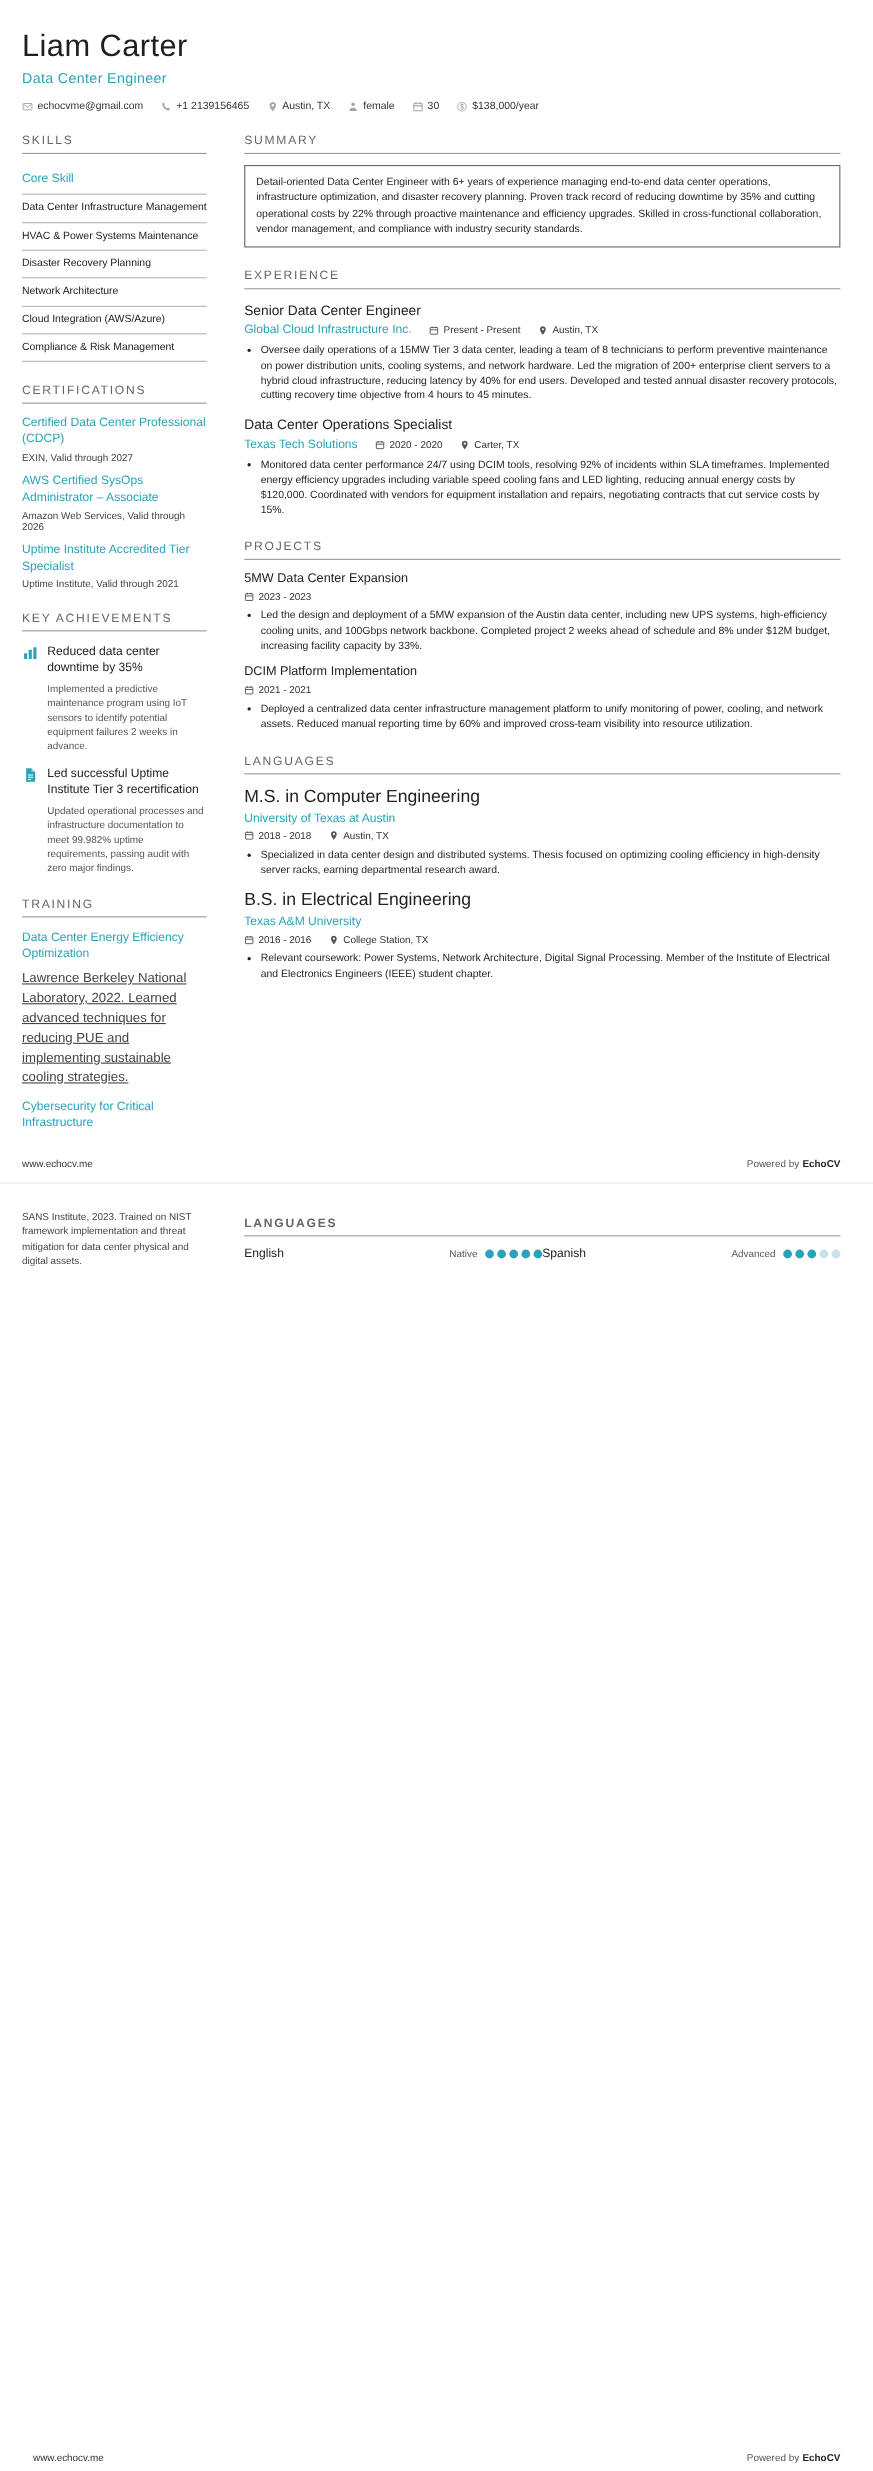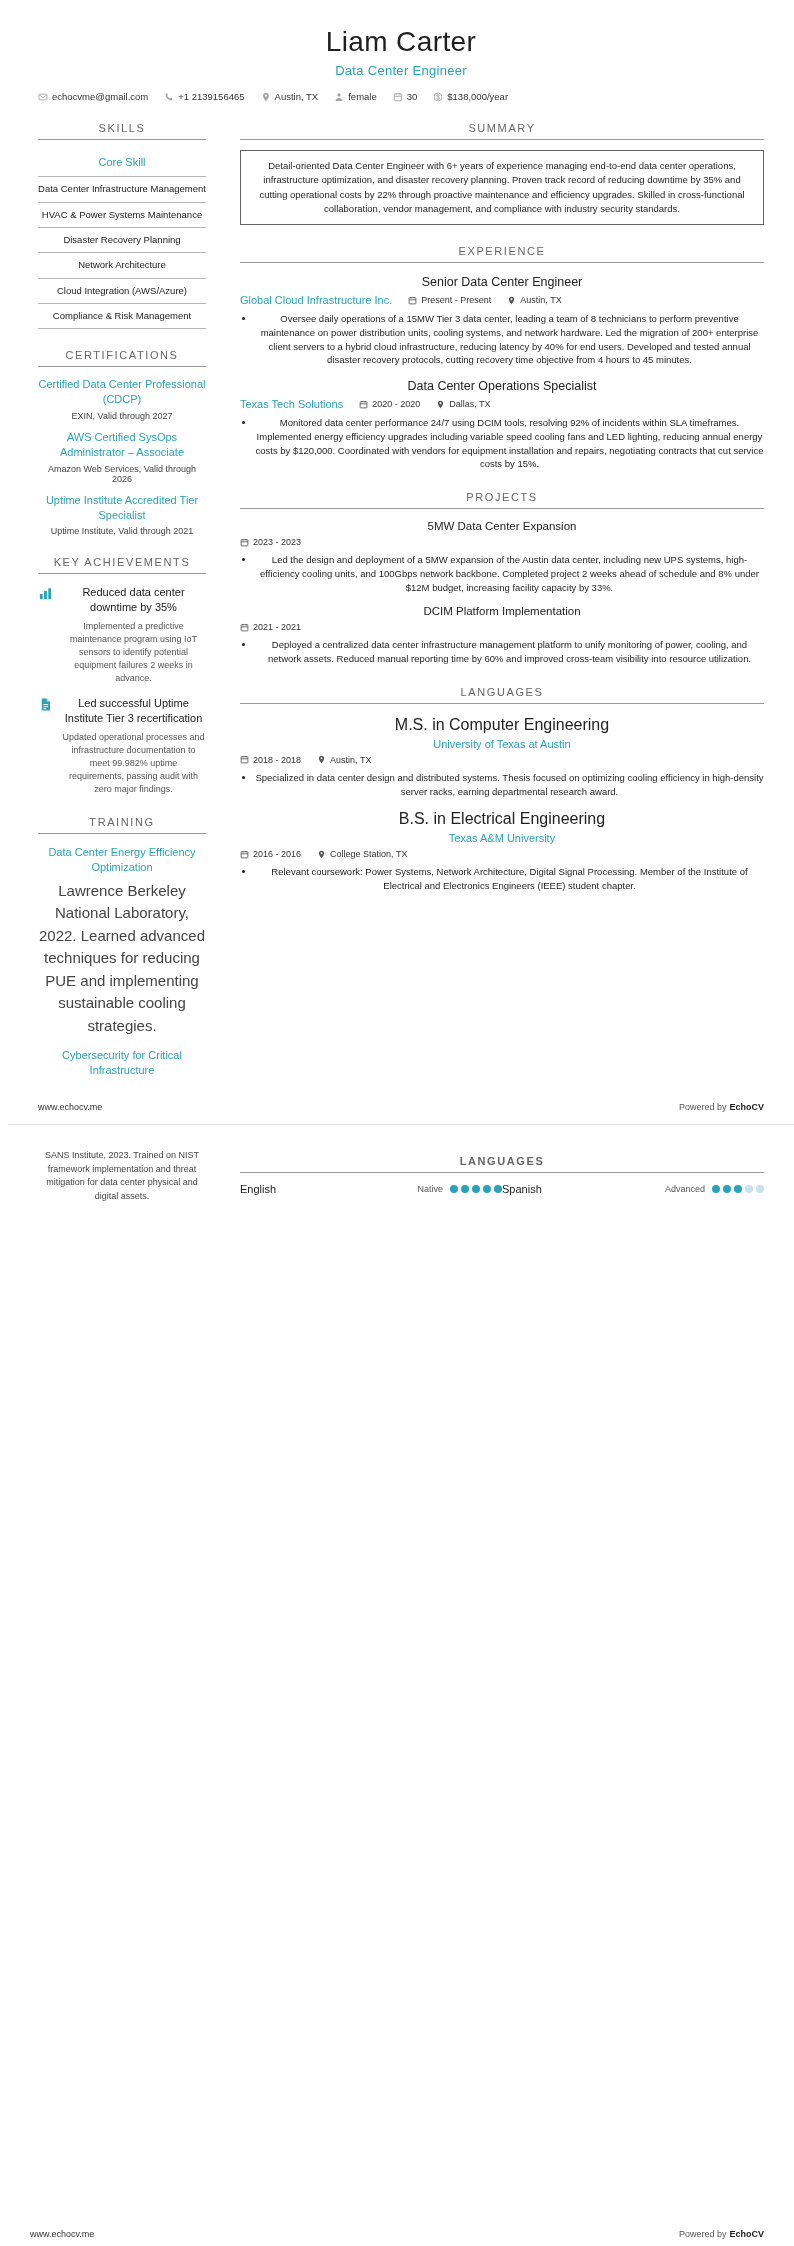--- a/index.html
+++ b/index.html
@@ -1,20 +1,20 @@
 <!DOCTYPE html>
 <html><head>
 <meta charset="utf-8">
 <style>
   :root{ --accent:#2AA3B8; --ink:#222; --muted:#555; --line:#999; --soft-line:#b5b5b5; }
   *{ box-sizing:border-box; }
   html,body{ margin:0; padding:0; background:#fff; }
   body{ font-family:"Liberation Sans", sans-serif; color:#333; }
   .page{ width:794px; height:2246px; position:relative; background:#fff; margin:0 auto; overflow:hidden; }
-  .content{ padding:26px 30px 0 38px;text-align:center; }
+  .content{ padding:26px 30px 0 20px; }
 
   
   .name{ font-size:28px; font-weight:400; color:#1f1f1f; letter-spacing:.4px; }
   .title{ color:var(--accent); font-size:13px; margin-top:5px; letter-spacing:.3px; }
   .contact-row{ display:flex; align-items:center; gap:16px; margin-top:13px; font-size:9.5px; color:#333; flex-wrap:wrap; }
   .contact-item{ display:flex; align-items:center; gap:4px; }
   .icn{ display:inline-flex; flex:none; }
   .icn svg{ width:10px; height:10px; display:block; }
   .contact-item .icn{ color:#a6a6a6; }
 
@@ -37,21 +37,21 @@
 
   
   .ach{ display:flex; gap:8px; margin-top:11px; }
   .ach-icon{ color:var(--accent); flex:none; margin-top:1px; }
   .ach-icon svg{ width:15px; height:15px; display:block; }
   .ach-title{ font-size:11px; color:#222; line-height:1.35; }
   .ach-desc{ font-size:9px; color:#555; line-height:1.45; margin-top:5px; }
 
   
   .training-title{ color:var(--accent); font-size:11px; line-height:1.35; margin-top:11px; }
-  .training-desc{ font-size:15px; color:#444; line-height:1.5; margin-top:5px; }
+  .training-desc{ font-size:12px; color:#444; line-height:1.5; margin-top:5px;text-decoration:underline; }
 
   
   .summary-box{ border:1px solid #666; padding:8px 10px; font-size:9.5px; line-height:1.5; color:#1f1f1f; }
 
   
   .job-title{ font-size:12.5px; color:#222; margin-top:12px; }
   .entry-row{ display:flex; align-items:center; gap:16px; margin-top:5px; flex-wrap:wrap; }
   .company{ color:var(--accent); font-size:11px; }
   .meta{ display:flex; align-items:center; gap:4px; font-size:9px; color:#333; }
   .meta .icn{ color:#555; }
@@ -278,21 +278,21 @@
                   </span>
                 <span>2020 - 2020</span>
               </span>
               <span class="meta">
                 <span class="icn">
                     <svg viewBox="0 0 16 16">
                       <path fill="currentColor" d="M8 1.2C5.4 1.2 3.3 3.3 3.3 5.9c0 3.5 4.7 9 4.7 9s4.7-5.5 4.7-9c0-2.6-2.1-4.7-4.7-4.7z"></path>
                       <circle cx="8" cy="5.9" r="1.7" fill="#fff"></circle>
                     </svg>
                   </span>
-                <span>Dallas, TX</span>
+                <span>Carter, TX</span>
               </span>
             </div>
             <ul class="bullets">
               <li>Monitored data center performance 24/7 using DCIM tools, resolving 92% of incidents within SLA timeframes. Implemented energy efficiency upgrades including variable speed cooling fans and LED lighting, reducing annual energy costs by $120,000. Coordinated with vendors for equipment installation and repairs, negotiating contracts that cut service costs by 15%.</li>
             </ul>
           </div>
         </section>
 
         <section class="section">
           <div class="section-heading">PROJECTS</div>

